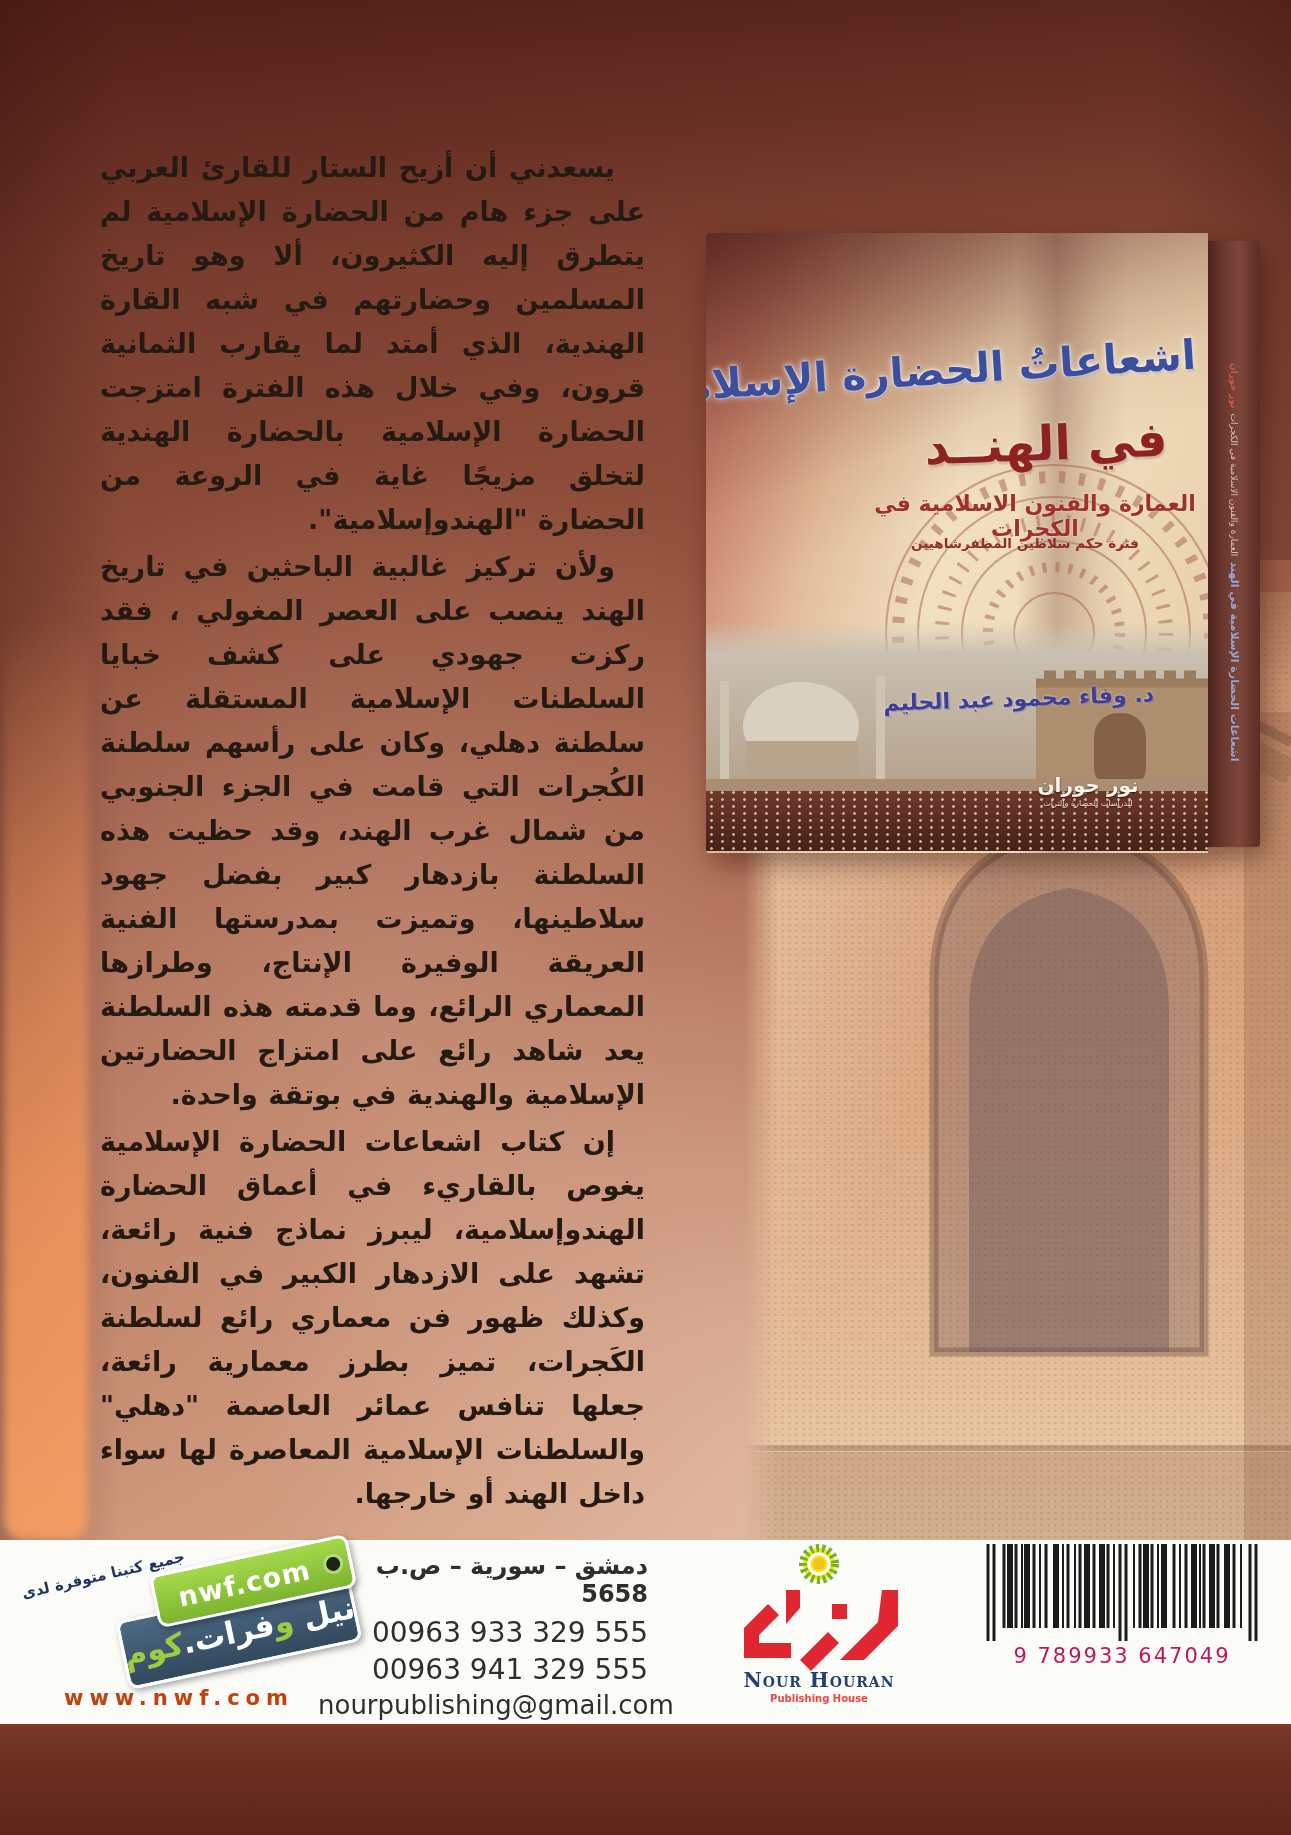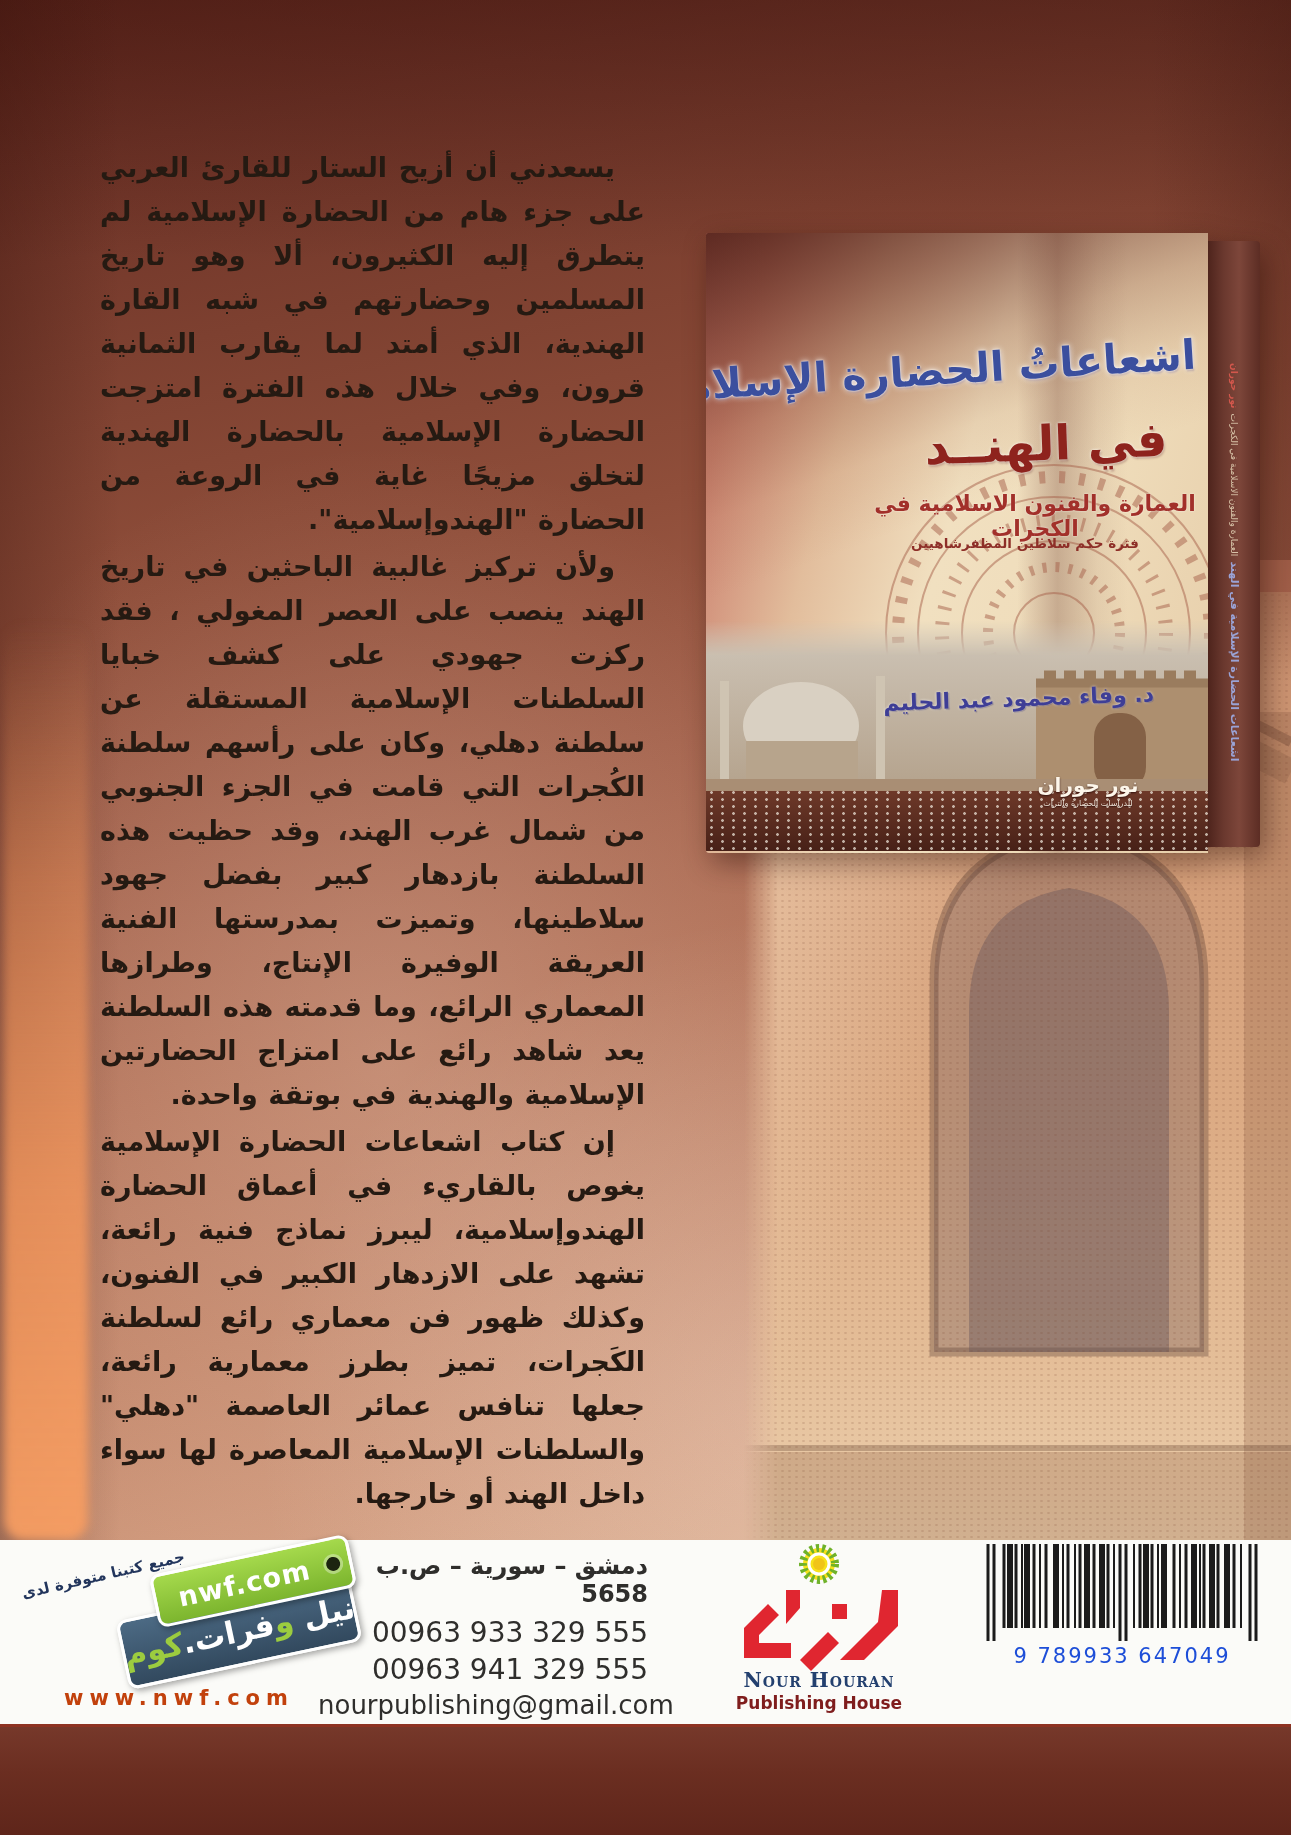--- a/index.html
+++ b/index.html
@@ -111,25 +111,25 @@
     color:#c2410c;letter-spacing:6px;}
 
   .contact{position:absolute;left:318px;top:12px;width:330px;text-align:right;color:#2f2e2c;}
   .contact .ar{direction:rtl;font-size:24px;font-weight:bold;margin-bottom:6px;}
   .contact .ph{font-size:28px;line-height:37px;}
   .contact .em{font-size:26px;margin-top:2px;}
 
   .nour{position:absolute;left:706px;top:2px;width:226px;display:flex;flex-direction:column;align-items:center;}
   .nour .name-en{font-family:"DejaVu Serif",serif;font-variant:small-caps;
     font-size:20px;font-weight:bold;color:#23406f;letter-spacing:1px;margin-top:-4px;}
-  .nour .name-sub{font-size:17px;font-weight:bold;color:#7f1d1d;margin-top:1px;}
+  .nour .name-sub{font-size:10px;font-weight:bold;color:#ef4444;margin-top:1px;}
 
   .isbn{position:absolute;left:962px;top:4px;width:320px;text-align:center;color:#1d1d1b;}
   .isbn .label{font-size:23.5px;font-weight:600;letter-spacing:.5px;margin-top:4px;}
-  .isbn .digits{font-size:21px;letter-spacing:2px;margin-top:-4px;color:#1d4ed8;}
+  .isbn .digits{font-size:21px;letter-spacing:2px;margin-top:-4px;color:#be185d;}
 </style>
 </head>
 <body>
 
 <div class="page">
   <div class="top-shade"></div>
   <div class="edge-shade"></div>
   <div class="right-shade"></div>
   <div class="left-glow"></div>
 

